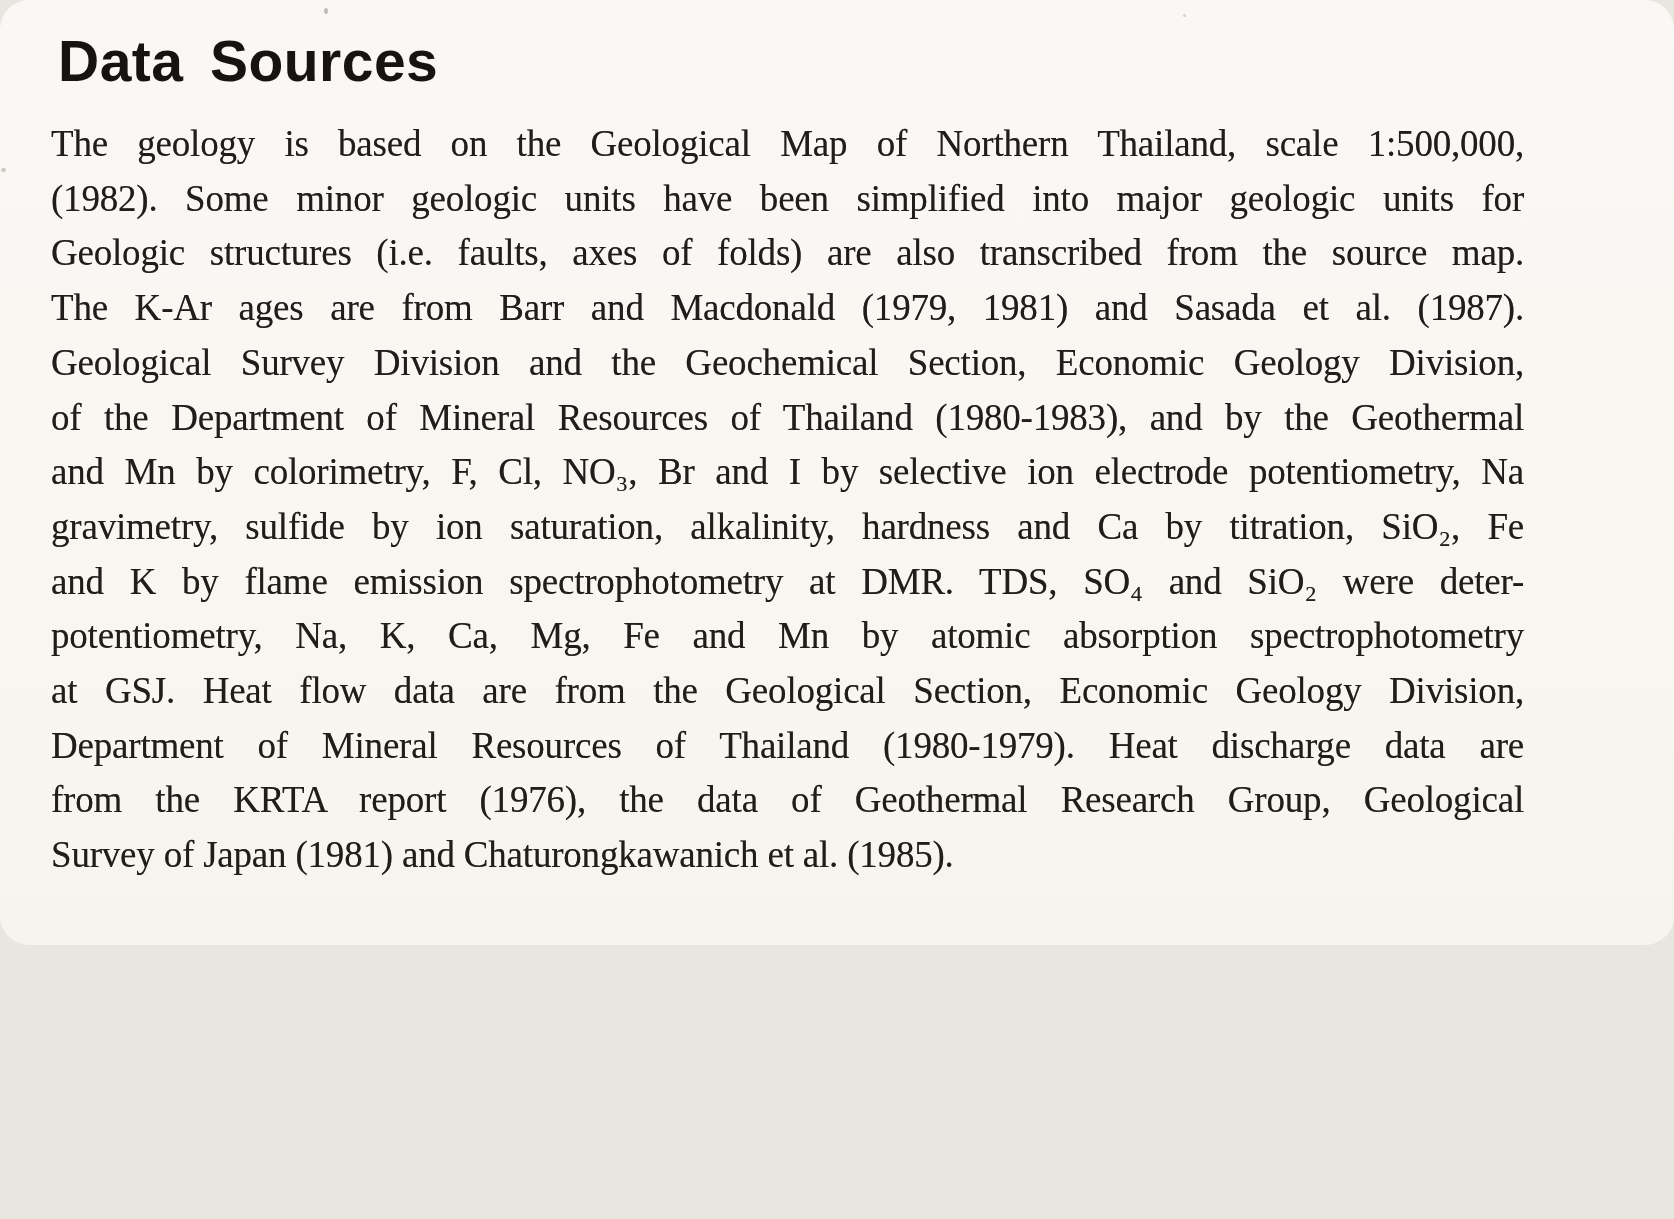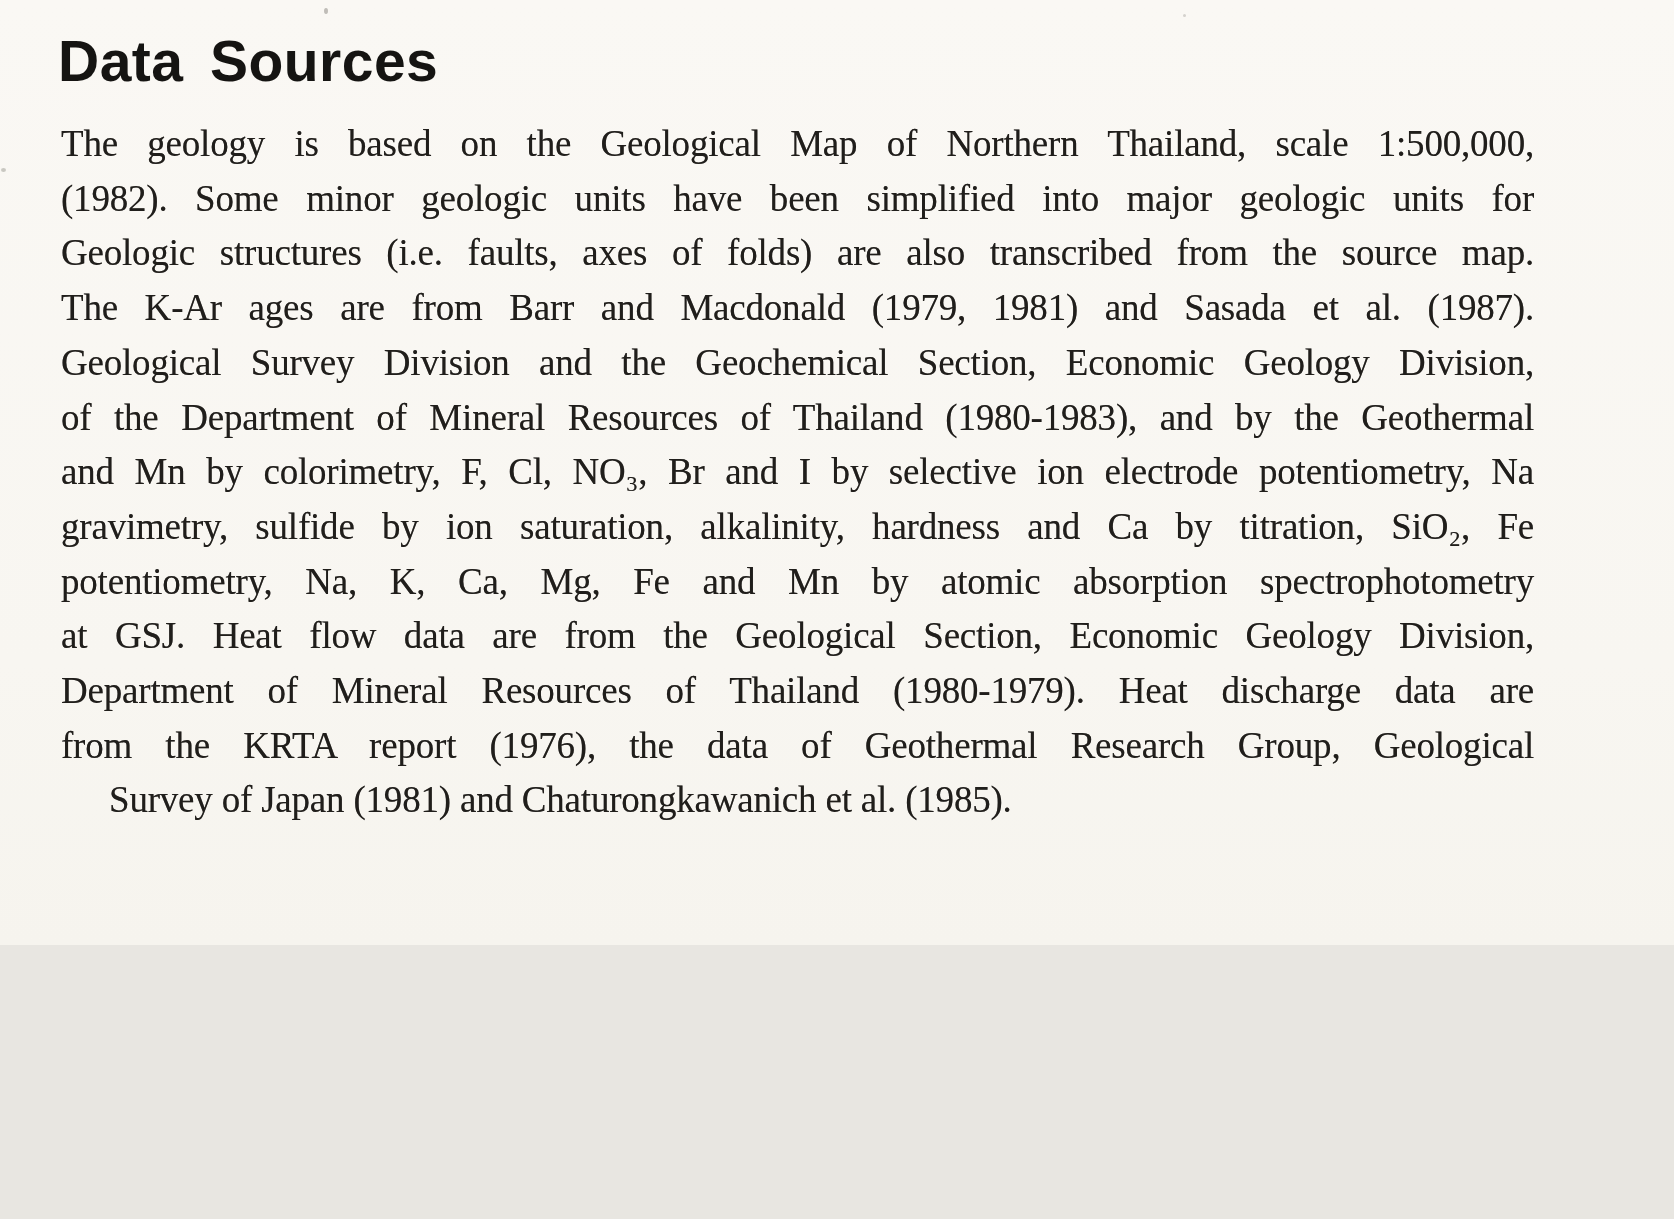--- a/index.html
+++ b/index.html
@@ -7,54 +7,54 @@
     padding: 0;
     background: #e8e6e1;
   }
   .page {
     position: relative;
     width: 1674px;
     height: 945px;
     background: linear-gradient(180deg, #faf8f4 0%, #f8f6f1 70%, #f6f4ee 100%);
     overflow: hidden;
     font-family: "Liberation Serif", "DejaVu Serif", serif;
+    border-radius: 29px;
   }
   .heading {
     position: absolute;
     left: 58px;
     top: 30px;
     margin: 0;
     font-family: "Liberation Sans", "DejaVu Sans", sans-serif;
     font-weight: 700;
     font-size: 57px;
     line-height: 62px;
     letter-spacing: 0.5px;
     word-spacing: 10px;
     color: #151412;
   }
   .paragraph {
     position: absolute;
-    left: 61px;
+    left: 51px;
     top: 117px;
     width: 1473px;
     font-size: 37px;
     line-height: 54.7px;
     letter-spacing: -0.2px;
     color: #201e1b;
     text-shadow: 0 0 0.5px rgba(32,30,27,0.55);
   }
   .line {
     text-align: justify;
     text-align-last: justify;
     white-space: normal;
   }
   .line.last {
     text-align: left;
     text-align-last: left;
-    margin-left: 48px;
   }
   .speck {
     position: absolute;
     background: #8f8d86;
     border-radius: 50%;
     opacity: 0.55;
   }
   .sp1 { left: 324px; top: 8px;   width: 4px; height: 6px; }
   .sp2 { left: 1183px; top: 14px; width: 3px; height: 3px; opacity: 0.35; }
   .sp3 { left: 1px;  top: 168px;  width: 5px; height: 4px; opacity: 0.45; }
@@ -71,20 +71,21 @@
 
   <div class="paragraph">
     <div class="line">The geology is based on the Geological Map of Northern Thailand, scale 1:500,000,</div>
     <div class="line">(1982). Some minor geologic units have been simplified into major geologic units for</div>
     <div class="line">Geologic structures (i.e. faults, axes of folds) are also transcribed from the source map.</div>
     <div class="line">The K-Ar ages are from Barr and Macdonald (1979, 1981) and Sasada et al. (1987).</div>
     <div class="line">Geological Survey Division and the Geochemical Section, Economic Geology Division,</div>
     <div class="line">of the Department of Mineral Resources of Thailand (1980-1983), and by the Geothermal</div>
     <div class="line">and Mn by colorimetry, F, Cl, NO₃, Br and I by selective ion electrode potentiometry, Na</div>
     <div class="line">gravimetry, sulfide by ion saturation, alkalinity, hardness and Ca by titration, SiO₂, Fe</div>
+    <div class="line">and K by flame emission spectrophotometry at DMR. TDS, SO₄ and SiO₂ were deter-</div>
     <div class="line">potentiometry, Na, K, Ca, Mg, Fe and Mn by atomic absorption spectrophotometry</div>
     <div class="line">at GSJ. Heat flow data are from the Geological Section, Economic Geology Division,</div>
     <div class="line">Department of Mineral Resources of Thailand (1980-1979). Heat discharge data are</div>
     <div class="line">from the KRTA report (1976), the data of Geothermal Research Group, Geological</div>
     <div class="line last">Survey of Japan (1981) and Chaturongkawanich et al. (1985).</div>
   </div>
 
   <div class="speck sp1"></div>
   <div class="speck sp2"></div>
   <div class="speck sp3"></div>

